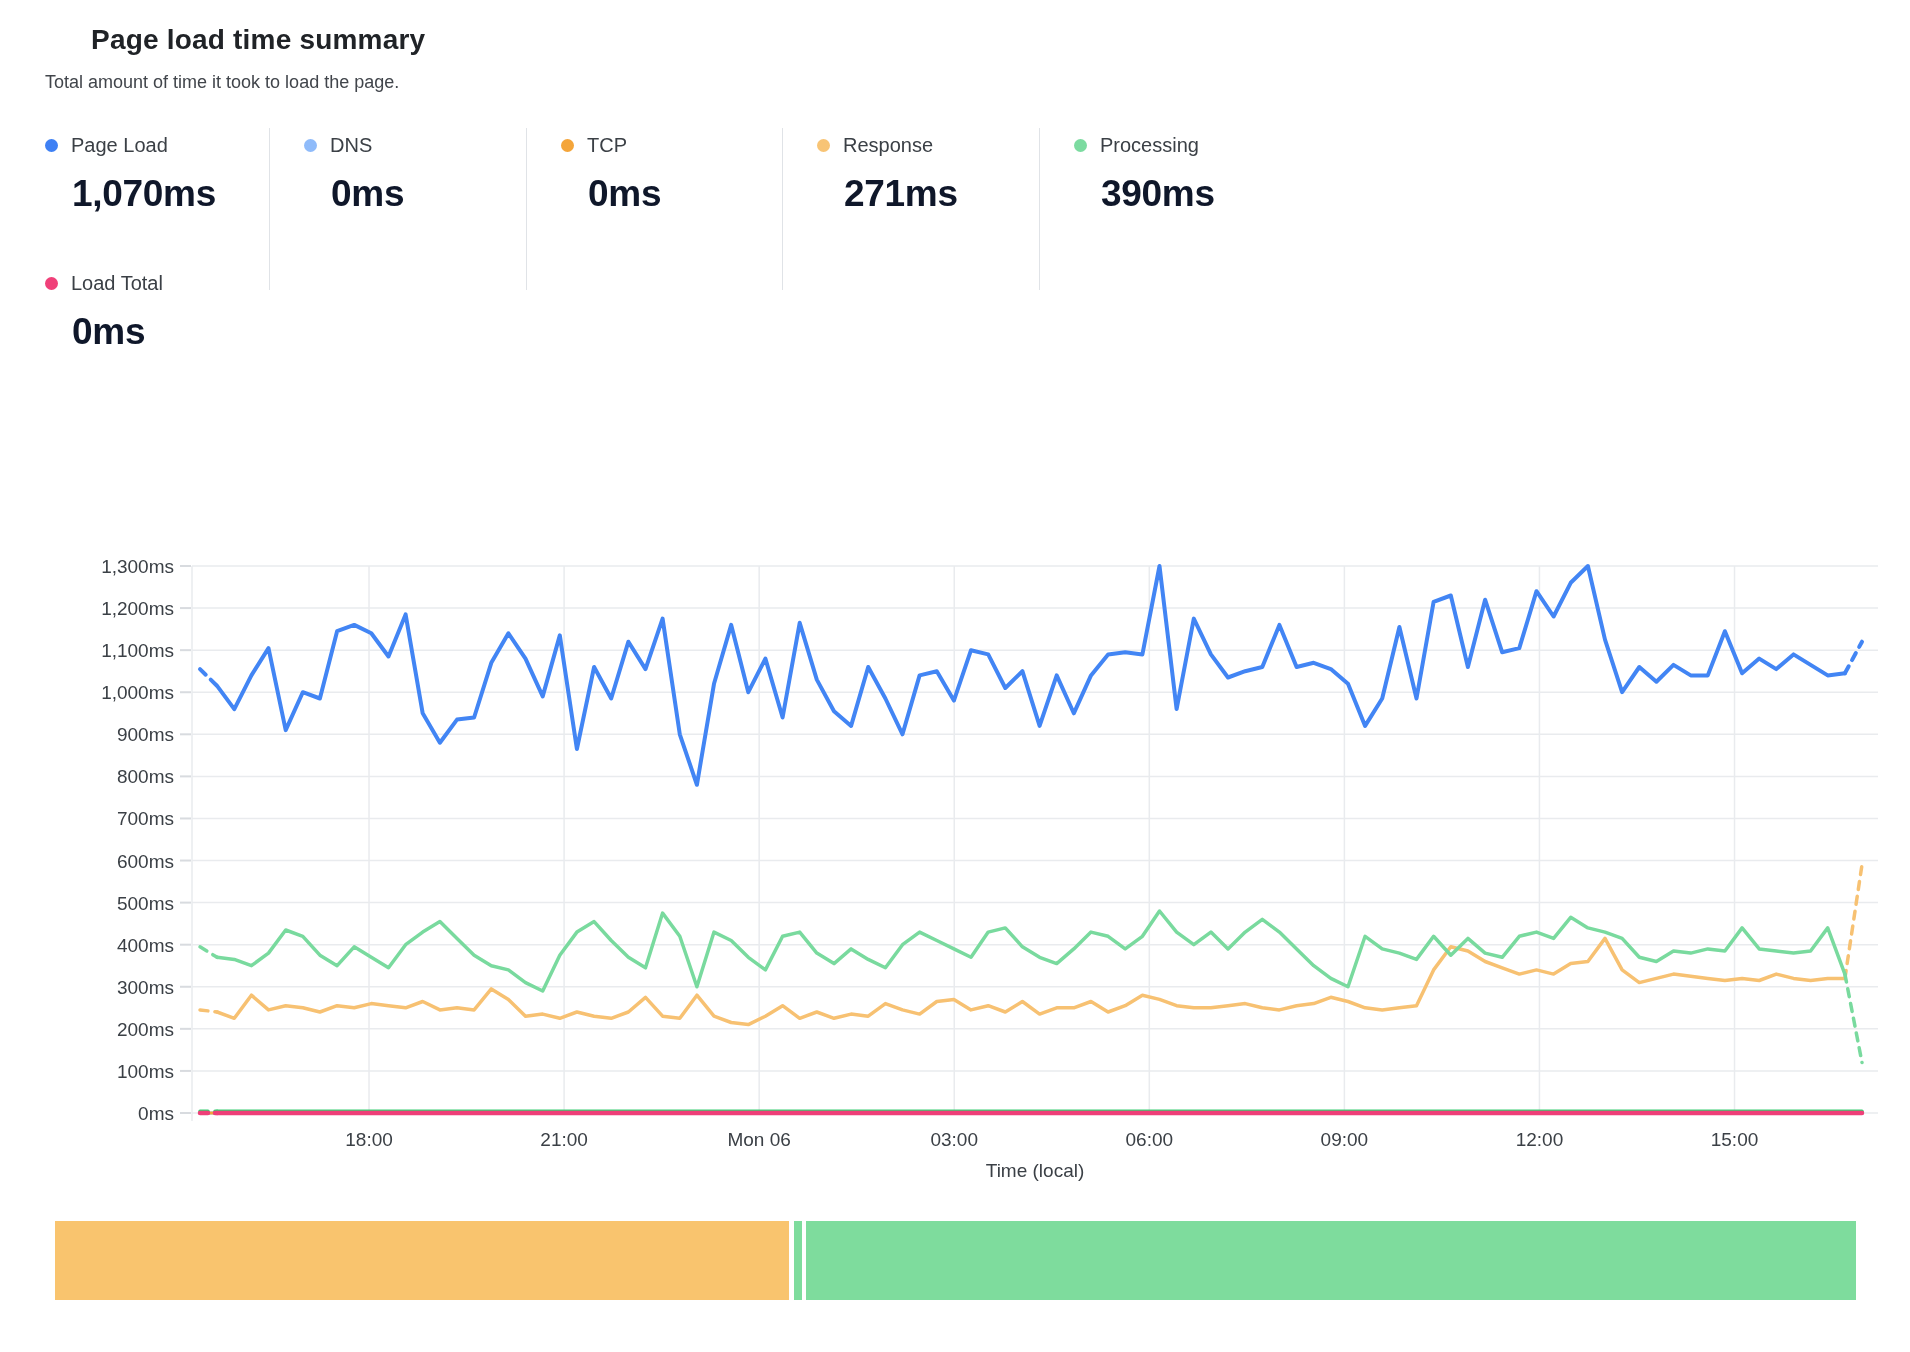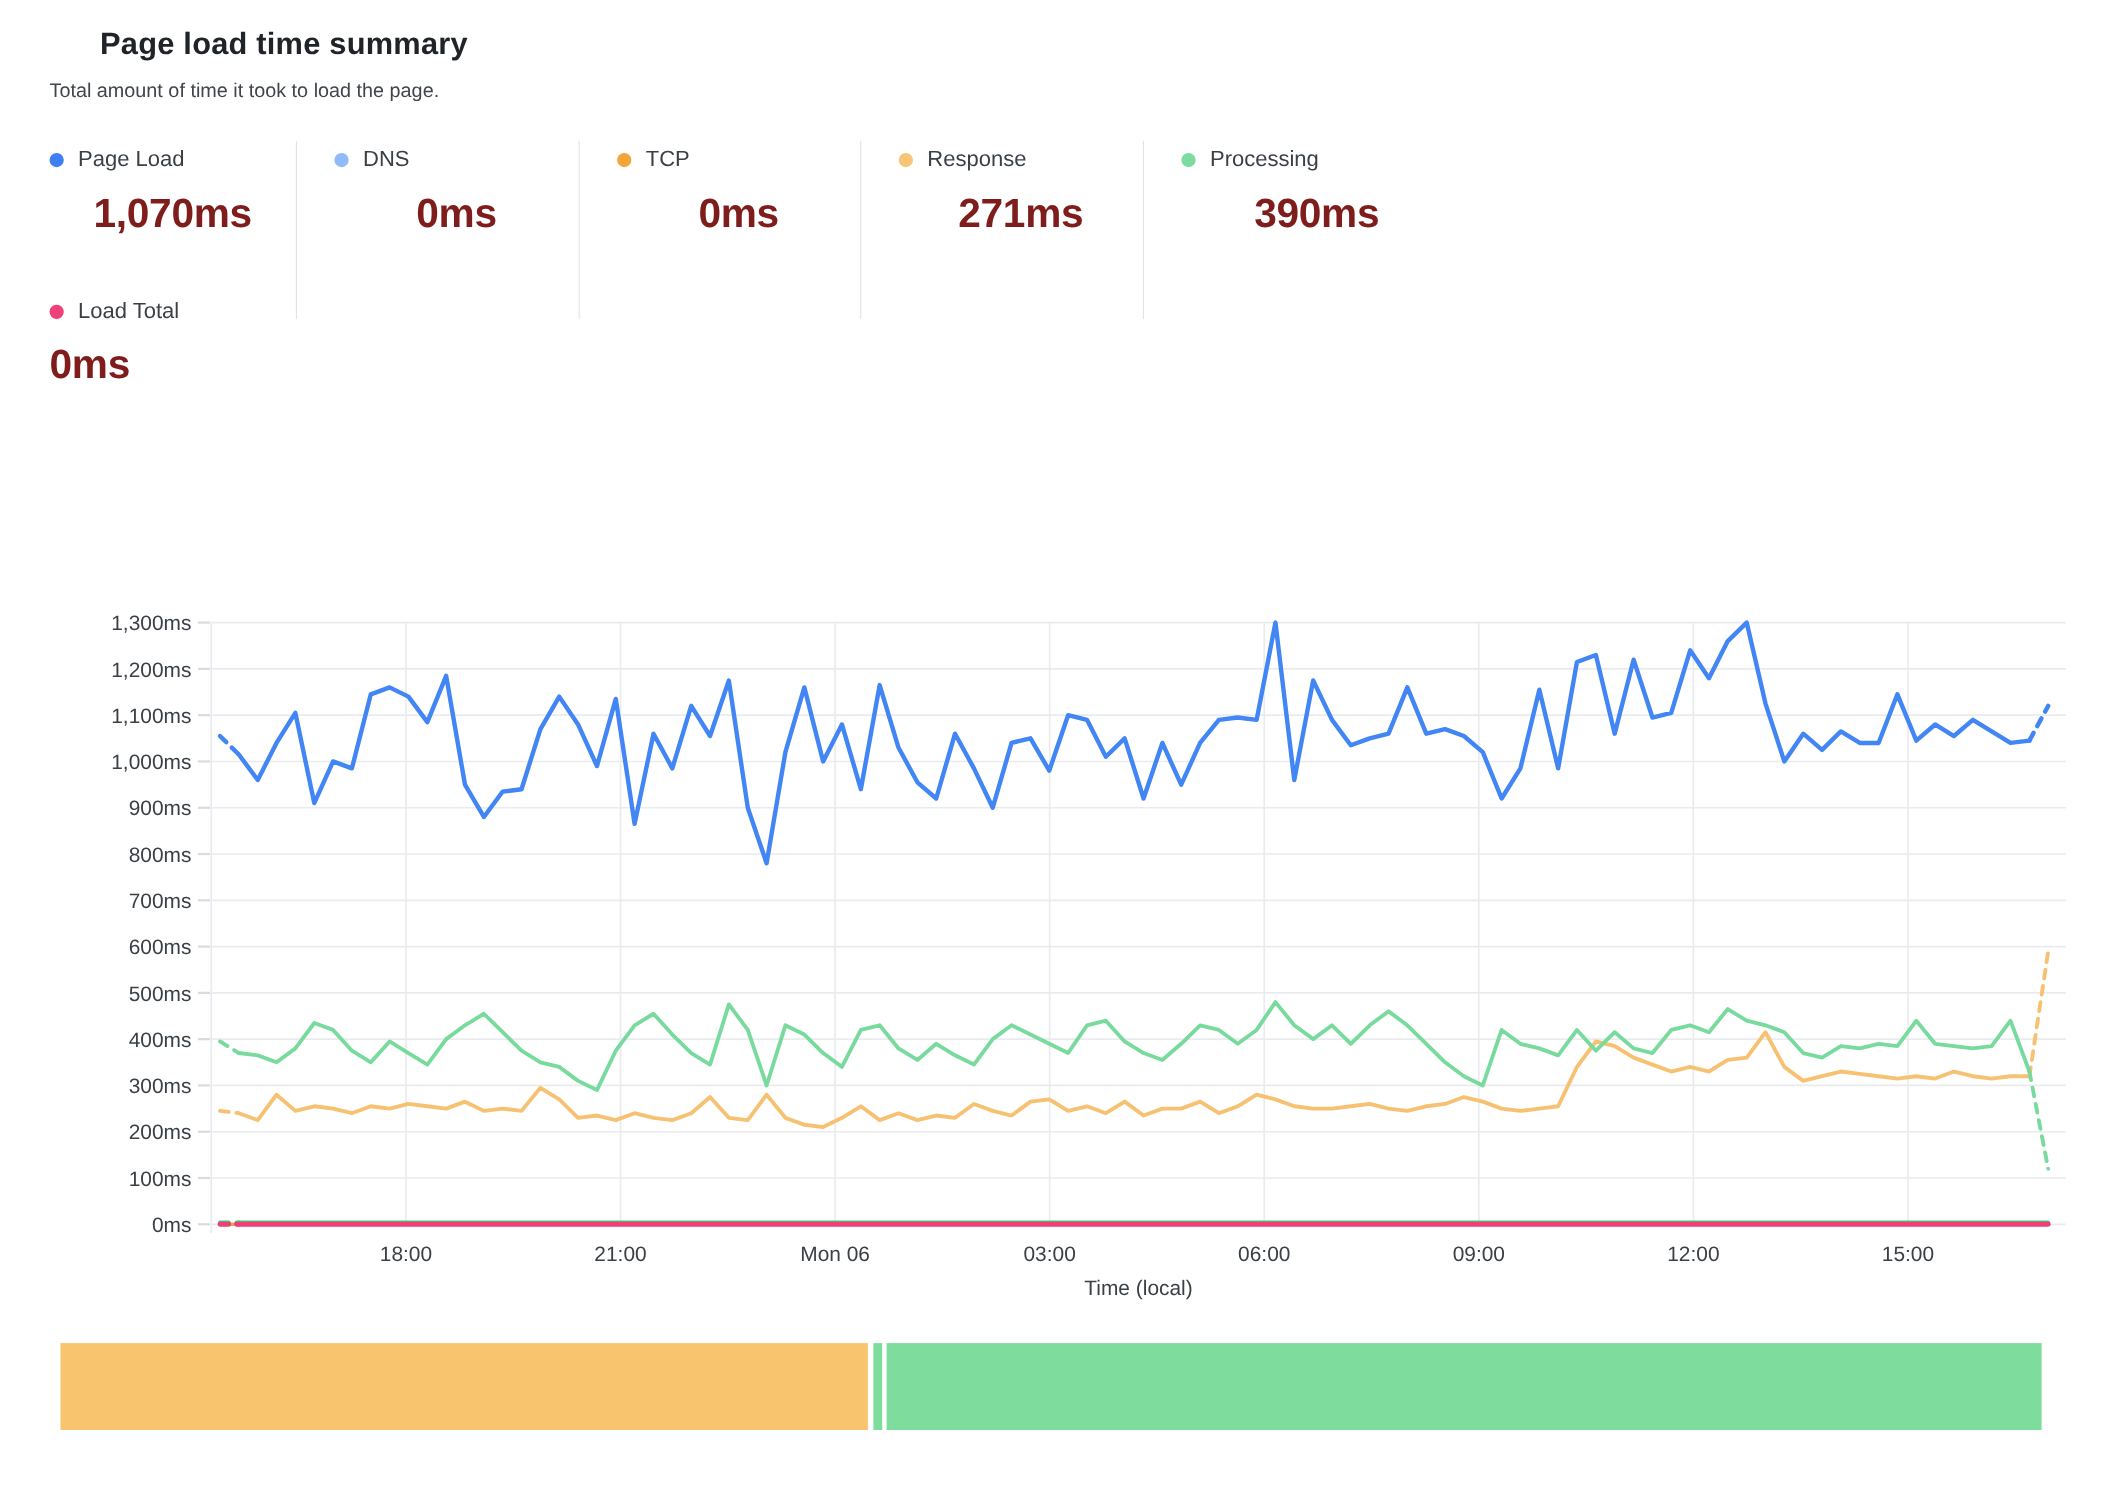--- a/index.html
+++ b/index.html
@@ -1,28 +1,28 @@
 <!DOCTYPE html>
 <html><head>
 <meta charset="utf-8">
 <style>
   html,body{margin:0;padding:0;background:#fff;}
   body{width:1910px;height:1352px;position:relative;font-family:"Liberation Sans",sans-serif;color:#202327;overflow:hidden;}
   .abs{position:absolute;}
   #title{left:45px;top:24px;font-size:28px;font-weight:700;color:#202327;letter-spacing:.2px;margin-left:46px;}
   #subtitle{left:45px;top:72px;font-size:18px;font-weight:400;color:#41454b;}
   #stats-row{left:45px;top:128px;display:flex;align-items:flex-start;}
-  .stat-cell{height:162px;box-sizing:border-box;padding-top:6px;text-align:center;}
+  .stat-cell{height:162px;box-sizing:border-box;padding-top:6px;}
   .stat-cell.bordered{border-right:1px solid #e0e3e7;}
   .stat-cell .inner{padding-left:34px;}
   .stat-cell.first .inner{padding-left:0;}
   .stat-head{display:flex;align-items:center;}
   .dot{width:13px;height:13px;border-radius:50%;flex:0 0 13px;margin-right:13px;}
   .stat-label{font-size:20px;color:#3b4046;}
-  .stat-value{margin-top:16px;font-size:37px;font-weight:700;color:#7f1d1d;letter-spacing:-0.3px;}
+  .stat-value{margin-top:16px;font-size:37px;font-weight:700;color:#0f172a;letter-spacing:-0.3px;margin-left:27px;}
   #load-event-row{left:45px;top:272px;}
   #chart-wrap{left:0;top:440px;width:1910px;height:770px;}
   #bar{left:55px;top:1221px;width:1801px;height:79px;}
   #bar .seg{position:absolute;top:0;height:100%;}
   svg text{font-family:"Liberation Sans",sans-serif;}
 </style>
 </head>
 <body>
 
 <div class="abs" id="title">Page load time summary</div>

